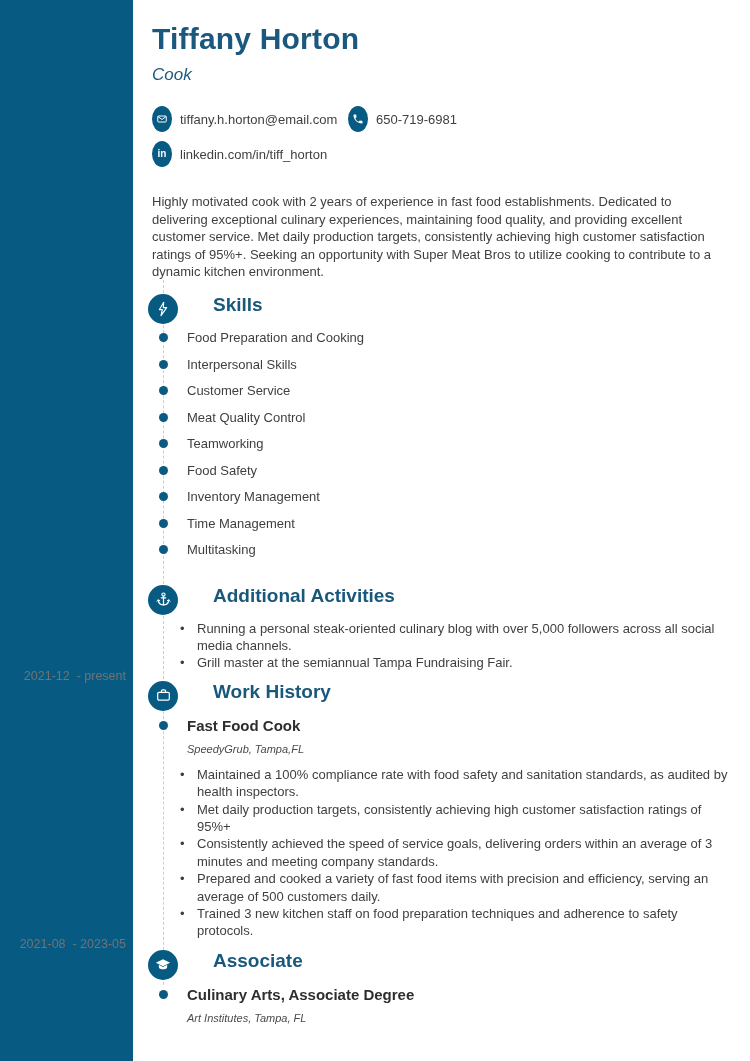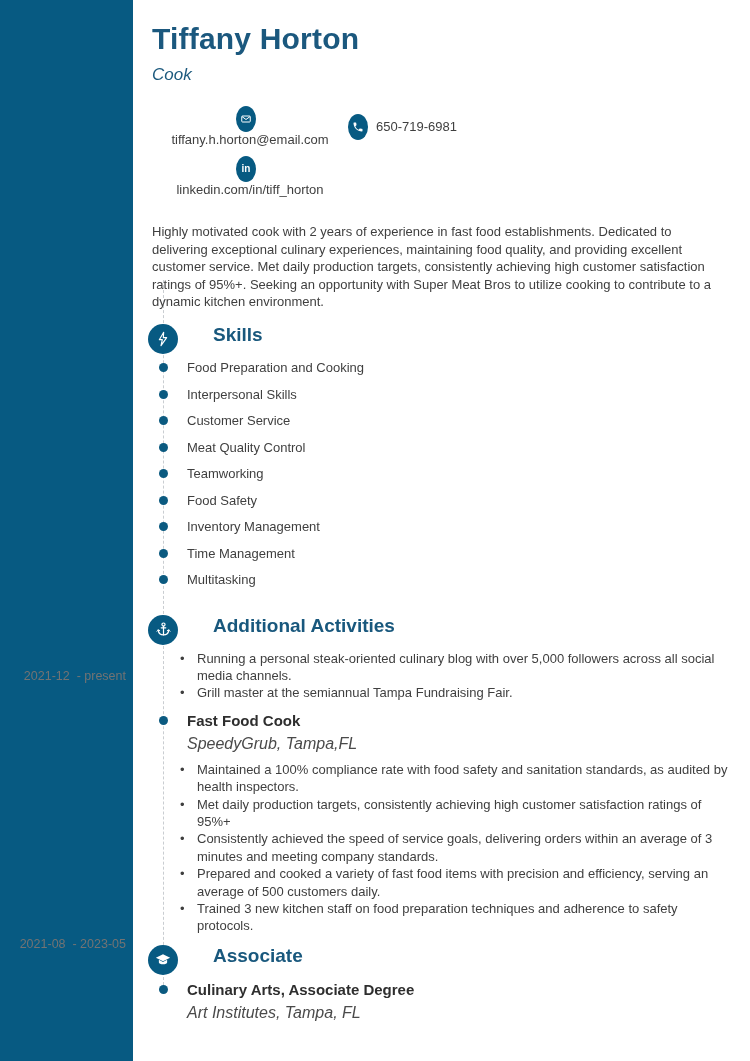--- a/index.html
+++ b/index.html
@@ -61,21 +61,21 @@
     margin-top: 9px;
     font-size: 17px;
     font-style: italic;
     color: #1d5a7e;
     line-height: 20px;
   }
   
   .contacts { margin-top: 21px; }
   .contact-row { display: flex; align-items: center; margin-bottom: 9px; height. 20px; }
   .contact-cell { display: flex; align-items: center; }
-  .contact-cell.c1 { width: 196px; flex-direction: column; }
+  .contact-cell.c1 { width: 196px; }
   .contact-text { font-size: 13px; color: #3f3f3f; }
   .cicon {
     width: 20px; height: 26px;
     border-radius: 50%;
     background: #075a82;
     display: inline-flex;
     align-items: center;
     justify-content: center;
     margin-right: 8px;
     flex: none;
@@ -137,21 +137,21 @@
     position: absolute;
     left: 28px;
     color: #3f3f3f;
   }
   
   .entry-title-row { display: flex; align-items: center; margin-top: 5px; height: 19px; }
   .entry-title { margin-left: 19px; font-size: 15px; font-weight: bold; color: #2e2e2e; text-align: center; }
   .entry-sub {
     margin-left: 35px;
     margin-top: 5px;
-    font-size: 16px;
+    font-size: 11px;
     font-style: italic;
     color: #4a4a4a;
     line-height: 18px;
   }
   .work-bullets { margin-top: 8px; }
   
   .sec-skills  { margin-top: 13px; }
   .sec-aa      { margin-top: 26px; }
   .sec-work    { margin-top: 9px; }
   .sec-edu     { margin-top: 10px; }
@@ -266,20 +266,29 @@
         </span>
         <span class="section-title">Additional Activities</span>
       </div>
       <div class="bullets">
         <div class="bullet-item">Running a personal steak-oriented culinary blog with over 5,000 followers across all social media channels.</div>
         <div class="bullet-item">Grill master at the semiannual Tampa Fundraising Fair.</div>
       </div>
     </div>
 
     <div class="sec-work">
+      <div class="section-head">
+        <span class="sicon">
+          <svg width="17" height="17" viewBox="0 0 24 24">
+            <rect x="3.8" y="7.5" width="16.4" height="11" rx="1.8" fill="none" stroke="#ffffff" stroke-width="1.7"></rect>
+            <path d="M9 7.5 V6 c0-1 .8-1.8 1.8-1.8 h2.4 c1 0 1.8 .8 1.8 1.8 V7.5" fill="none" stroke="#ffffff" stroke-width="1.7"></path>
+          </svg>
+        </span>
+        <span class="section-title">Work History</span>
+      </div>
 
       <div>
         <div class="entry-title-row">
           <span class="dot"></span>
           <span class="entry-title">Fast Food Cook</span>
         </div>
         <div class="entry-sub">SpeedyGrub, Tampa,FL</div>
         <div class="bullets work-bullets">
           <div class="bullet-item">Maintained a 100% compliance rate with food safety and sanitation standards, as audited by health inspectors.</div>
           <div class="bullet-item">Met daily production targets, consistently achieving high customer satisfaction ratings of 95%+</div>

